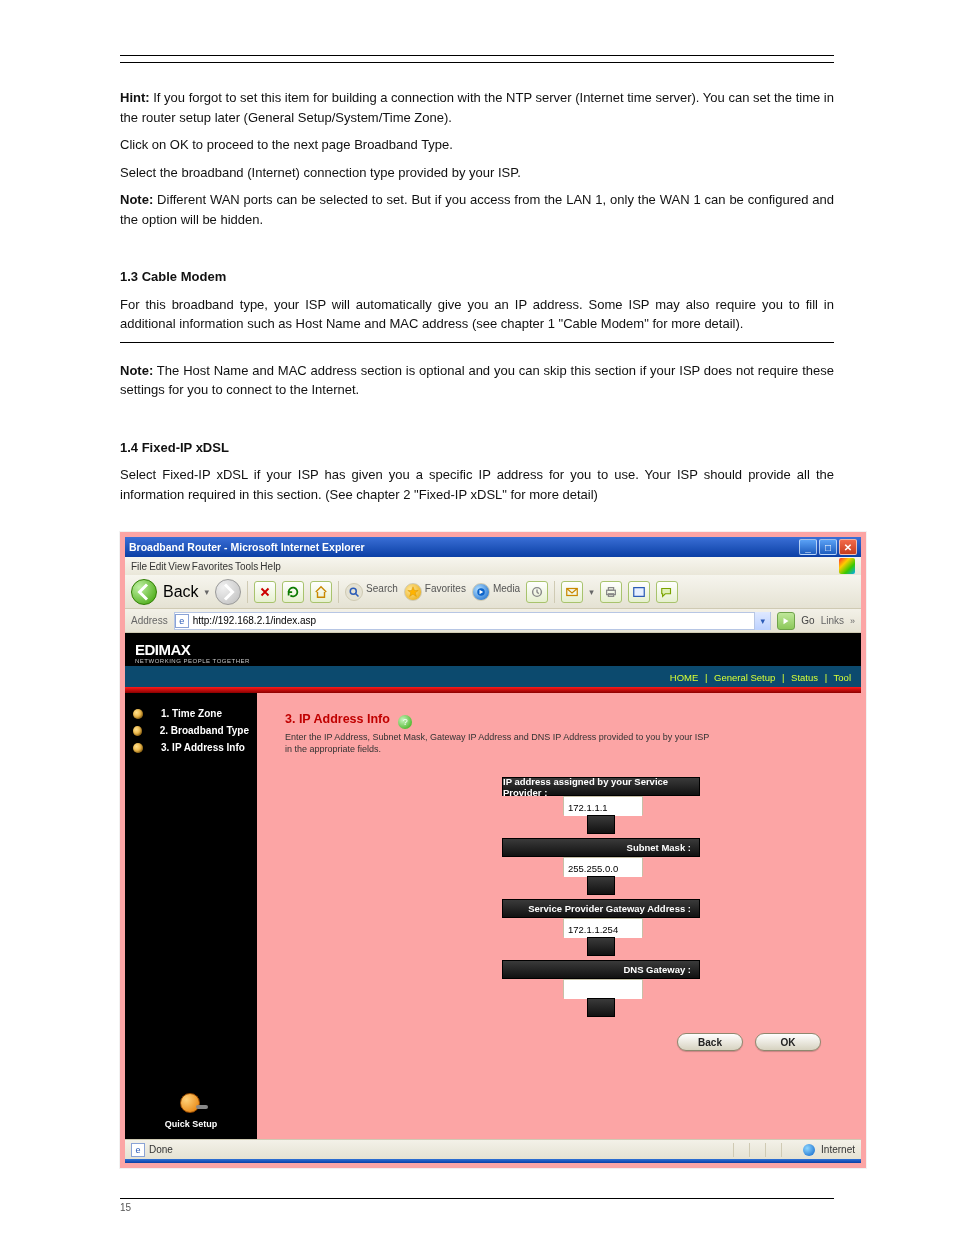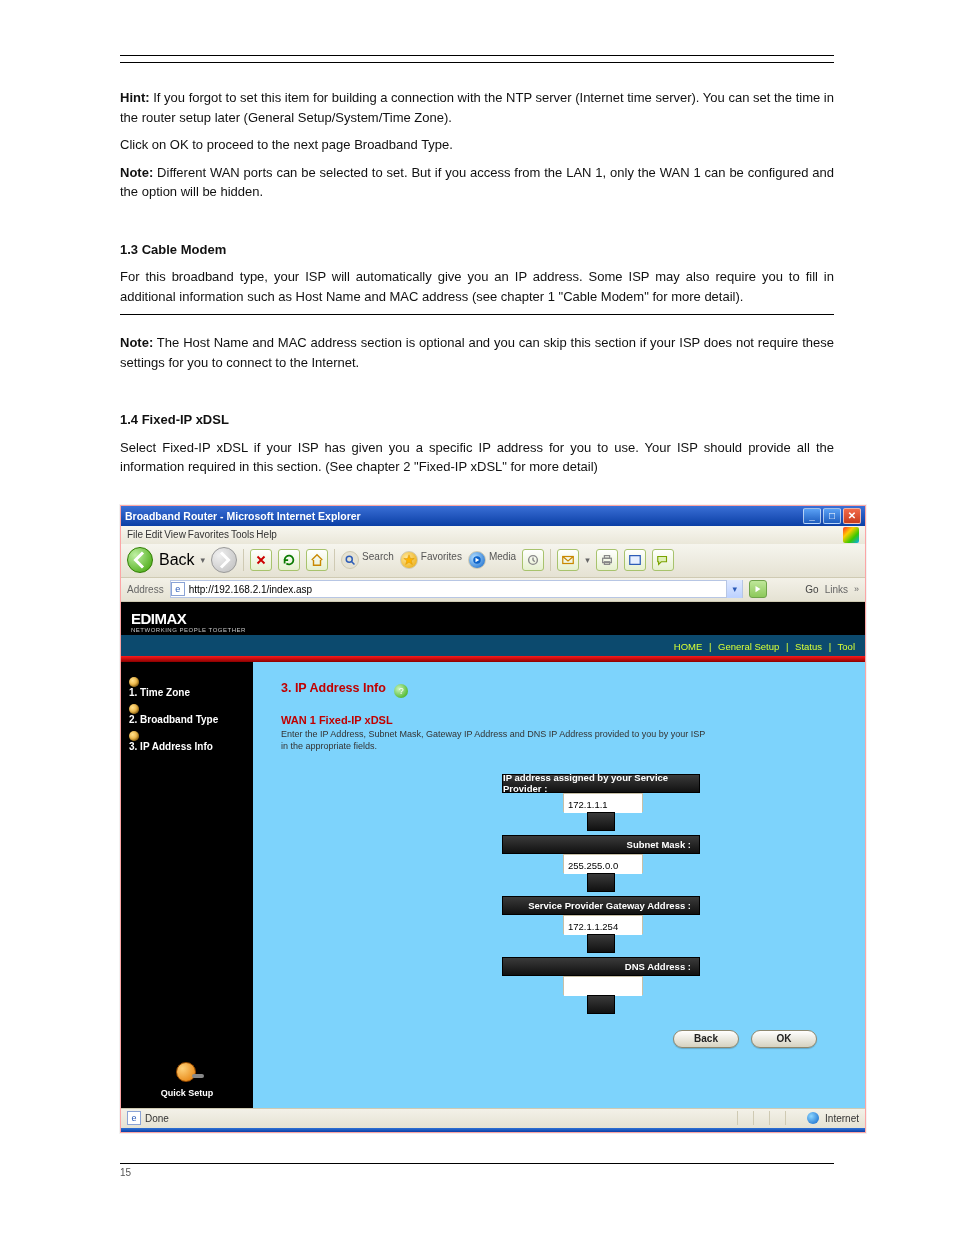--- a/index.html
+++ b/index.html
@@ -7,21 +7,21 @@
   .page { width: 954px; padding: 50px 120px 60px 120px; }
   .hr { border-top: 1px solid #000; margin: 5px 0; }
   .hrpair .hr + .hr { margin-top: 6px; }
   .para { font-size: 13px; line-height: 1.5; color: #111; margin-bottom: 8px; text-align: justify; }
   .p-title { font-weight: bold; }
   .spacer-md { height: 20px; }
   .spacer-lg { height: 30px; }
   .page .single-rule { border-top: 1px solid #000; margin: 6px 0 18px 0; }
 
   
-  .window { width: 746px; margin: 0 auto; border: 1px solid #fca5a5; box-shadow: 0 0 0 1px rgba(0,0,0,.05); }
+  .window { width: 746px; margin: 0 auto; border: 5px solid #fca5a5; box-shadow: 0 0 0 1px rgba(0,0,0,.05); }
   .titlebar { height: 20px; background: linear-gradient(#3a6fd6, #0b3fa5); display: flex; align-items: center; color: #fff; font-size: 10.5px; font-weight: bold; padding: 0 4px; }
   .titlebar .title { flex: 1; white-space: nowrap; overflow: hidden; }
   .winbtns { display: flex; gap: 2px; }
   .winbtn { width: 18px; height: 16px; border: 1px solid rgba(255,255,255,.6); border-radius: 2px; display: flex; align-items: center; justify-content: center; font-size: 10px; }
   .winbtn.min { background: linear-gradient(#5aa1f5,#1e5dbf); }
   .winbtn.max { background: linear-gradient(#5aa1f5,#1e5dbf); }
   .winbtn.close { background: linear-gradient(#f26a4a,#c83c1f); }
   .winbtn span { color: #fff; }
 
   .menubar { height: 18px; background: linear-gradient(#f7f6ef,#eae7d9); display: flex; align-items: center; font-size: 10px; color: #333; padding: 0 6px; gap: 2px; }
@@ -37,48 +37,48 @@
   .toolbar .labeled { display: flex; gap: 3px; font-size: 10px; color: #555; }
   .toolbar .labeled .ico { width: 18px; height: 18px; border-radius: 50%; background: #e5e2d3; border: 1px solid #cfcab3; display: flex; align-items: center; justify-content: center; }
 
   .addrbar { height: 24px; background: linear-gradient(#f3f1e8,#e5e2d3); display: flex; align-items: center; font-size: 10px; padding: 0 6px; gap: 6px; border-bottom: 1px solid #cfcab3; }
   .addrlabel { color: #666; text-align: right; }
   .pageicon { width: 14px; height: 14px; border: 1px solid #8aa3d6; background: #fff; display: inline-flex; align-items: center; justify-content: center; color: #2b5bb7; font-size: 9px; }
   .addrinput { flex: 1; display: flex; align-items: center; height: 18px; border: 1px solid #b7c6e4; background: #fff; }
   .addrinput input { flex: 1; border: none; outline: none; font-size: 10px; padding: 0 4px; }
   .addrdrop { width: 16px; height: 18px; background: linear-gradient(#dfe9ff,#bcd1ff); border-left: 1px solid #b7c6e4; display:flex; align-items:center; justify-content:center; color:#2b5bb7; font-size:9px; }
   .gobtn { width: 18px; height: 18px; border: 1px solid #6fa34a; border-radius: 3px; background: linear-gradient(#bfe79a,#8cc85a); display: flex; align-items: center; justify-content: center; }
-  .golbl { color: #444; margin-left: 32px; }
+  .golbl { color: #444; }
   .linkslbl { margin-left: auto; color: #666; }
   .chev { font-size: 9px; color: #666; }
 
   
   .content { display: flex; height: 446px; }
   .topbanner { background: #000; }
   .brand { padding: 8px 10px 2px 10px; }
   .brandname { color: #fff; font-weight: 900; font-size: 15px; letter-spacing: -0.5px; }
   .brandtag { color: #c9c9c9; font-size: 6px; letter-spacing: .5px; }
   .navline { display: flex; justify-content: flex-end; padding: 6px 10px 4px 10px; background:#0c4a6e; }
   .navlinks { font-size: 9.5px; }
   .navlinks a { color: #d8ff35; text-decoration: none; }
   .navlinks .sep2 { color: #d8ff35; margin: 0 4px; }
   .redbar { height: 6px; background: linear-gradient(#ff1a1a,#8a0000); }
 
   .sidebar { width: 132px; background: #000; color: #fff; padding: 12px 8px 10px 8px; display: flex; flex-direction: column; }
   .sidelist { list-style: none; }
-  .sidelist li { font-size: 10px; font-weight: bold; padding: 3px 0; display: flex; align-items: flex-start; gap: 0; white-space: nowrap; flex-direction: column; }
+  .sidelist li { font-size: 10px; font-weight: bold; padding: 3px 0; display: flex; align-items: center; gap: 18px; white-space: nowrap; }
   .sidelist li .bullet { width: 10px; height: 10px; border-radius: 50%; background: radial-gradient(circle at 35% 35%, #ffe08d, #d88b00); box-shadow: inset -1px -1px 2px rgba(0,0,0,.4); }
   .sidebar .spacerflex { flex: 1; }
   .quicksetup { text-align: center; }
   .quicksetup .qsicon { width: 34px; height: 24px; margin: 0 auto 4px auto; position: relative; }
   .quicksetup .qsicon .disc { position: absolute; left: 6px; top: 2px; width: 20px; height: 20px; border-radius: 50%; background: radial-gradient(circle at 30% 30%, #ffd27a, #e37800); border: 1px solid #9a4c00; }
   .quicksetup .qsicon .tail { position: absolute; right: 0; top: 14px; width: 12px; height: 4px; background: #888; border-radius: 2px; }
   .quicksetup .qslabel { color: #fff; font-size: 9px; font-weight: bold; }
 
-  .main { flex: 1; background: #7dd3fc; padding: 16px 20px 12px 28px; position: relative; }
+  .main { flex: 1; background: #fca5a5; padding: 16px 20px 12px 28px; position: relative; }
   .section-title { color: #c00000; font-weight: bold; font-size: 12.5px; }
   .helpicon { display: inline-block; width: 14px; height: 14px; border-radius: 50%; background: radial-gradient(circle at 35% 35%, #c9f5c0, #2aa500); color: #fff; font-size: 9px; text-align: center; line-height: 14px; vertical-align: -2px; margin-left: 4px; }
   .sub-title { color: #c00000; font-weight: bold; font-size: 11px; margin-top: 16px; }
   .desc { font-size: 9px; color: #333; max-width: 430px; line-height: 1.35; margin-top: 2px; }
 
   .formtable { margin: 22px 0 16px 76px; }
   .formrow { display: flex; align-items: center; margin-bottom: 4px; flex-direction: column; }
   .formlabel { width: 198px; height: 19px; background: linear-gradient(#3a3a3a,#111); color: #fff; font-size: 9.5px; font-weight: bold; display: flex; align-items: center; justify-content: flex-end; padding-right: 8px; border: 1px solid #000; }
   .forminput { height: 19px; width: 80px; border: 1px solid #c7c0a7; background: #fff; margin-left: 4px; }
   .forminput input { width: 100%; height: 100%; border: none; outline: none; font-size: 9.5px; padding: 0 4px; }
@@ -109,20 +109,21 @@
   </div>
 
   <div class="spacer-md"></div>
 
   <p class="para">
     <span class="p-title">Hint:</span>
     <span> If you forgot to set this item for building a connection with the NTP server (Internet time server). You can set the time in the router setup later (General Setup/System/Time Zone).</span>
   </p>
 
   <p class="para">Click on OK to proceed to the next page Broadband Type.</p>
+  <p class="para">Select the broadband (Internet) connection type provided by your ISP.</p>
 
   <p class="para">
     <span class="p-title">Note:</span>
     <span> Different WAN ports can be selected to set. But if you access from the LAN 1, only the WAN 1 can be configured and the option will be hidden.</span>
   </p>
 
   <div class="spacer-lg"></div>
 
   <p class="para p-title">1.3 Cable Modem</p>
   <p class="para">For this broadband type, your ISP will automatically give you an IP address. Some ISP may also require you to fill in additional information such as Host Name and MAC address (see chapter 1 "Cable Modem" for more detail).</p>
@@ -318,41 +319,40 @@
           </div>
           <div class="qslabel">Quick Setup</div>
         </div>
       </div>
 
       <div class="main">
         <div>
           <span class="section-title">3. IP Address Info</span>
           <span class="helpicon">?</span>
         </div>
-        <div class="sub-title">WAN 1 Fixed-IP xDSL</div>
         <div class="desc">Enter the IP Address, Subnet Mask, Gateway IP Address and DNS IP Address provided to you by your ISP in the appropriate fields.</div>
 
         <div class="formtable">
           <div class="formrow">
             <div class="formlabel">IP address assigned by your Service Provider :</div>
             <div class="forminput"><input type="text" value="172.1.1.1" style=""></div>
             <div class="afterbar"></div>
           </div>
           <div class="formrow">
             <div class="formlabel">Subnet Mask :</div>
             <div class="forminput"><input type="text" value="255.255.0.0" style=""></div>
             <div class="afterbar"></div>
           </div>
           <div class="formrow">
             <div class="formlabel">Service Provider Gateway Address :</div>
             <div class="forminput"><input type="text" value="172.1.1.254" style=""></div>
             <div class="afterbar"></div>
           </div>
           <div class="formrow">
-            <div class="formlabel">DNS Address :</div>
+            <div class="formlabel">DNS Gateway :</div>
             <div class="forminput"><input type="text" value="" style=""></div>
             <div class="afterbar"></div>
           </div>
         </div>
 
         <div class="btnrow">
           <div class="pillbtn">Back</div>
           <div class="pillbtn">OK</div>
         </div>
       </div>

